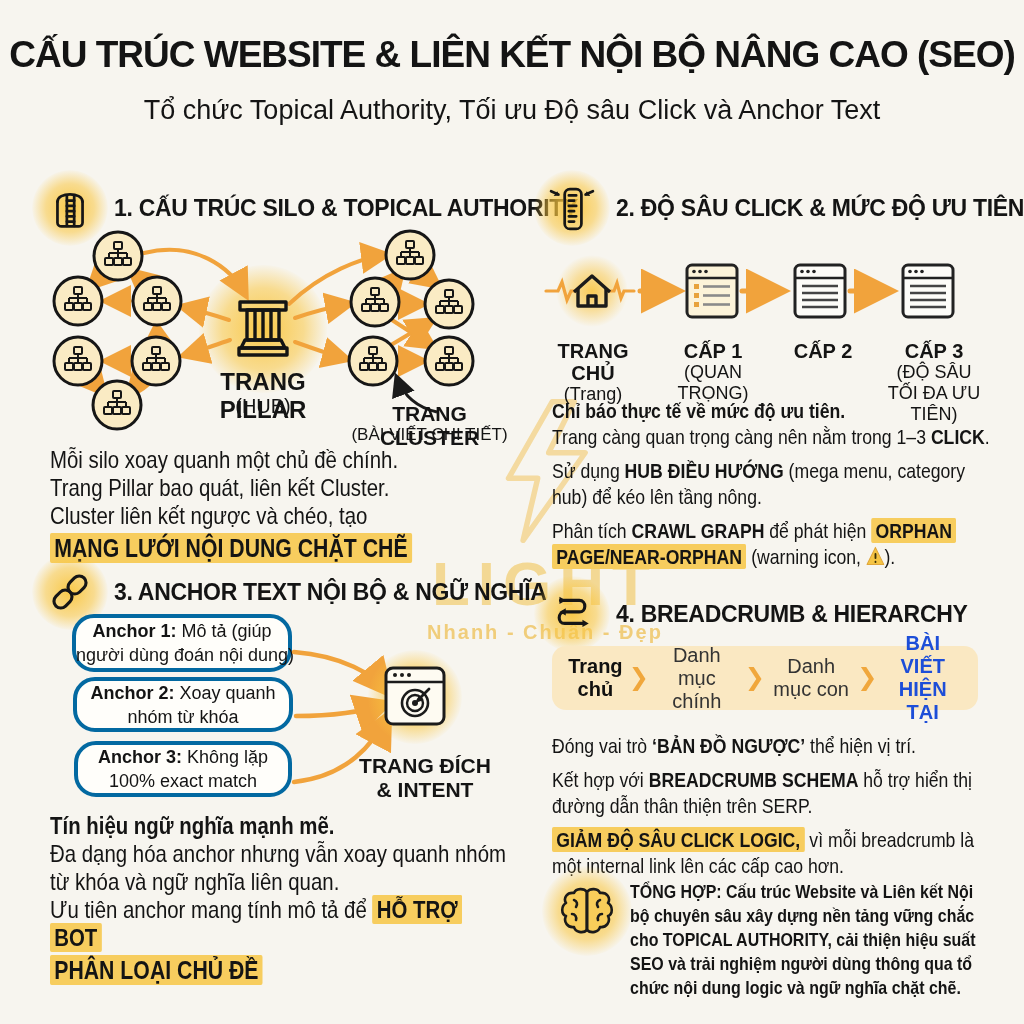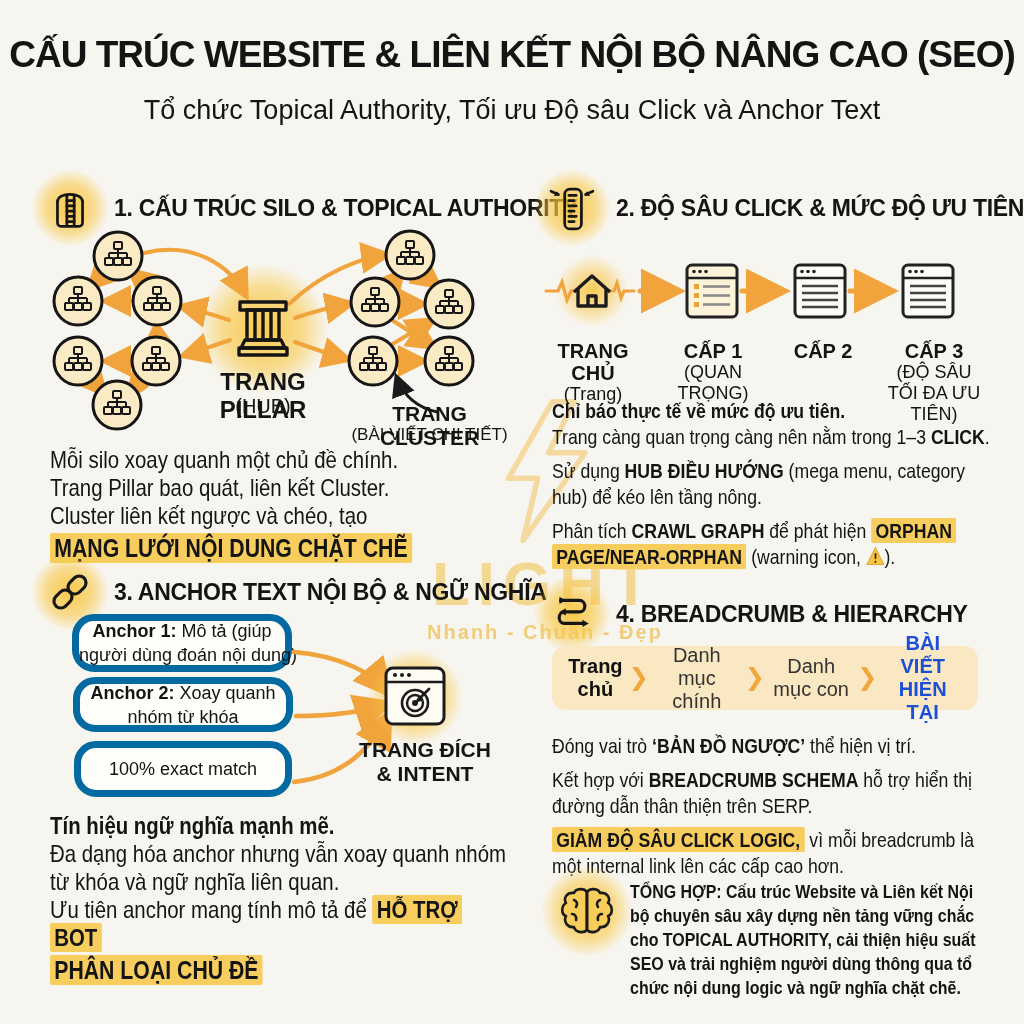--- a/index.html
+++ b/index.html
@@ -2,33 +2,33 @@
 <html><head>
 <meta charset="utf-8">
 <style>
   html,body{margin:0;padding:0;}
   .canvas{position:relative;width:1024px;height:1024px;overflow:hidden;
     background:#F7F5EF;color:#141414;
     font-family:"Liberation Sans","DejaVu Sans",sans-serif;}
   .abs{position:absolute;}
   .b{font-weight:700;}
   .hl{background:#F7CD5E;padding:1px 5px;border-radius:2px;-webkit-box-decoration-break:clone;box-decoration-break:clone;}
-  .center{text-align:center;}
+  .center{text-align:center;margin-top:16px;}
   .cond{transform-origin:0 0;}
   .glow{position:absolute;border-radius:50%;
     background:radial-gradient(circle, rgba(249,198,64,0.95) 0%, rgba(249,198,64,0.55) 45%, rgba(249,198,64,0) 72%);}
   .page-title{top:34px;left:0;width:1024px;text-align:center;font-size:37px;font-weight:700;letter-spacing:-1px;}
   .page-subtitle{top:95px;left:0;width:1024px;text-align:center;font-size:27px;}
   .sec-header{display:flex;align-items:center;gap:14px;}
   .sec-icon{position:relative;width:60px;height:60px;flex:0 0 auto;display:flex;align-items:center;justify-content:center;}
   .sec-icon .glow{left:-8px;top:-8px;width:76px;height:76px;}
   .sec-icon svg{position:relative;}
   .sec-title{font-size:23px;font-weight:700;letter-spacing:-0.3px;white-space:nowrap;}
   .node-label{position:absolute;text-align:center;}
-  .anchor-box{position:absolute;box-sizing:border-box;border:7px solid #0369a1;border-radius:22px;
+  .anchor-box{position:absolute;box-sizing:border-box;border:4px solid #0369a1;border-radius:22px;
     background:#FFFEFA;display:flex;flex-direction:column;justify-content:center;
     text-align:center;font-size:18px;line-height:24px;}
   .anchor-box div{white-space:nowrap;}
   .flow-label{position:absolute;text-align:center;font-weight:700;font-size:20px;line-height:22px;}
   .flow-sub{font-weight:400;font-size:18px;line-height:21px;}
   .body-left{font-size:24px;line-height:28px;}
   .body-right{font-size:21px;line-height:26px;}
   .body-right .para{margin-top:8px;}
   .breadcrumb{box-sizing:border-box;display:flex;align-items:center;justify-content:space-between;
     background:#FAE8C2;border-radius:14px;padding:0 14px;gap:4px;}
@@ -270,20 +270,21 @@
 
   <div class="anchor-box" style="left:72px;top:614px;width:220px;height:58px;">
     <div><span class="b">Anchor 1:</span><span> Mô tả (giúp</span></div>
     <div>người dùng đoán nội dung)</div>
   </div>
   <div class="anchor-box" style="left:73px;top:677px;width:220px;height:55px;">
     <div><span class="b">Anchor 2:</span><span> Xoay quanh</span></div>
     <div>nhóm từ khóa</div>
   </div>
   <div class="anchor-box" style="left:74px;top:741px;width:218px;height:56px;">
+    <div><span class="b">Anchor 3:</span><span> Không lặp</span></div>
     <div>100% exact match</div>
   </div>
 
   <svg class="abs" style="left:288px;top:604px;" width="112" height="205" viewBox="0 0 112 205">
     <defs>
       <marker id="arrO3" markerWidth="10" markerHeight="10" refX="7" refY="4.5" orient="auto">
         <path d="M0,0 L9,4.5 L0,9 Z" fill="#F1A33C"></path>
       </marker>
     </defs>
     <g stroke="#F1A33C" stroke-width="4.5" fill="none" marker-end="url(#arrO3)" stroke-linecap="round">

